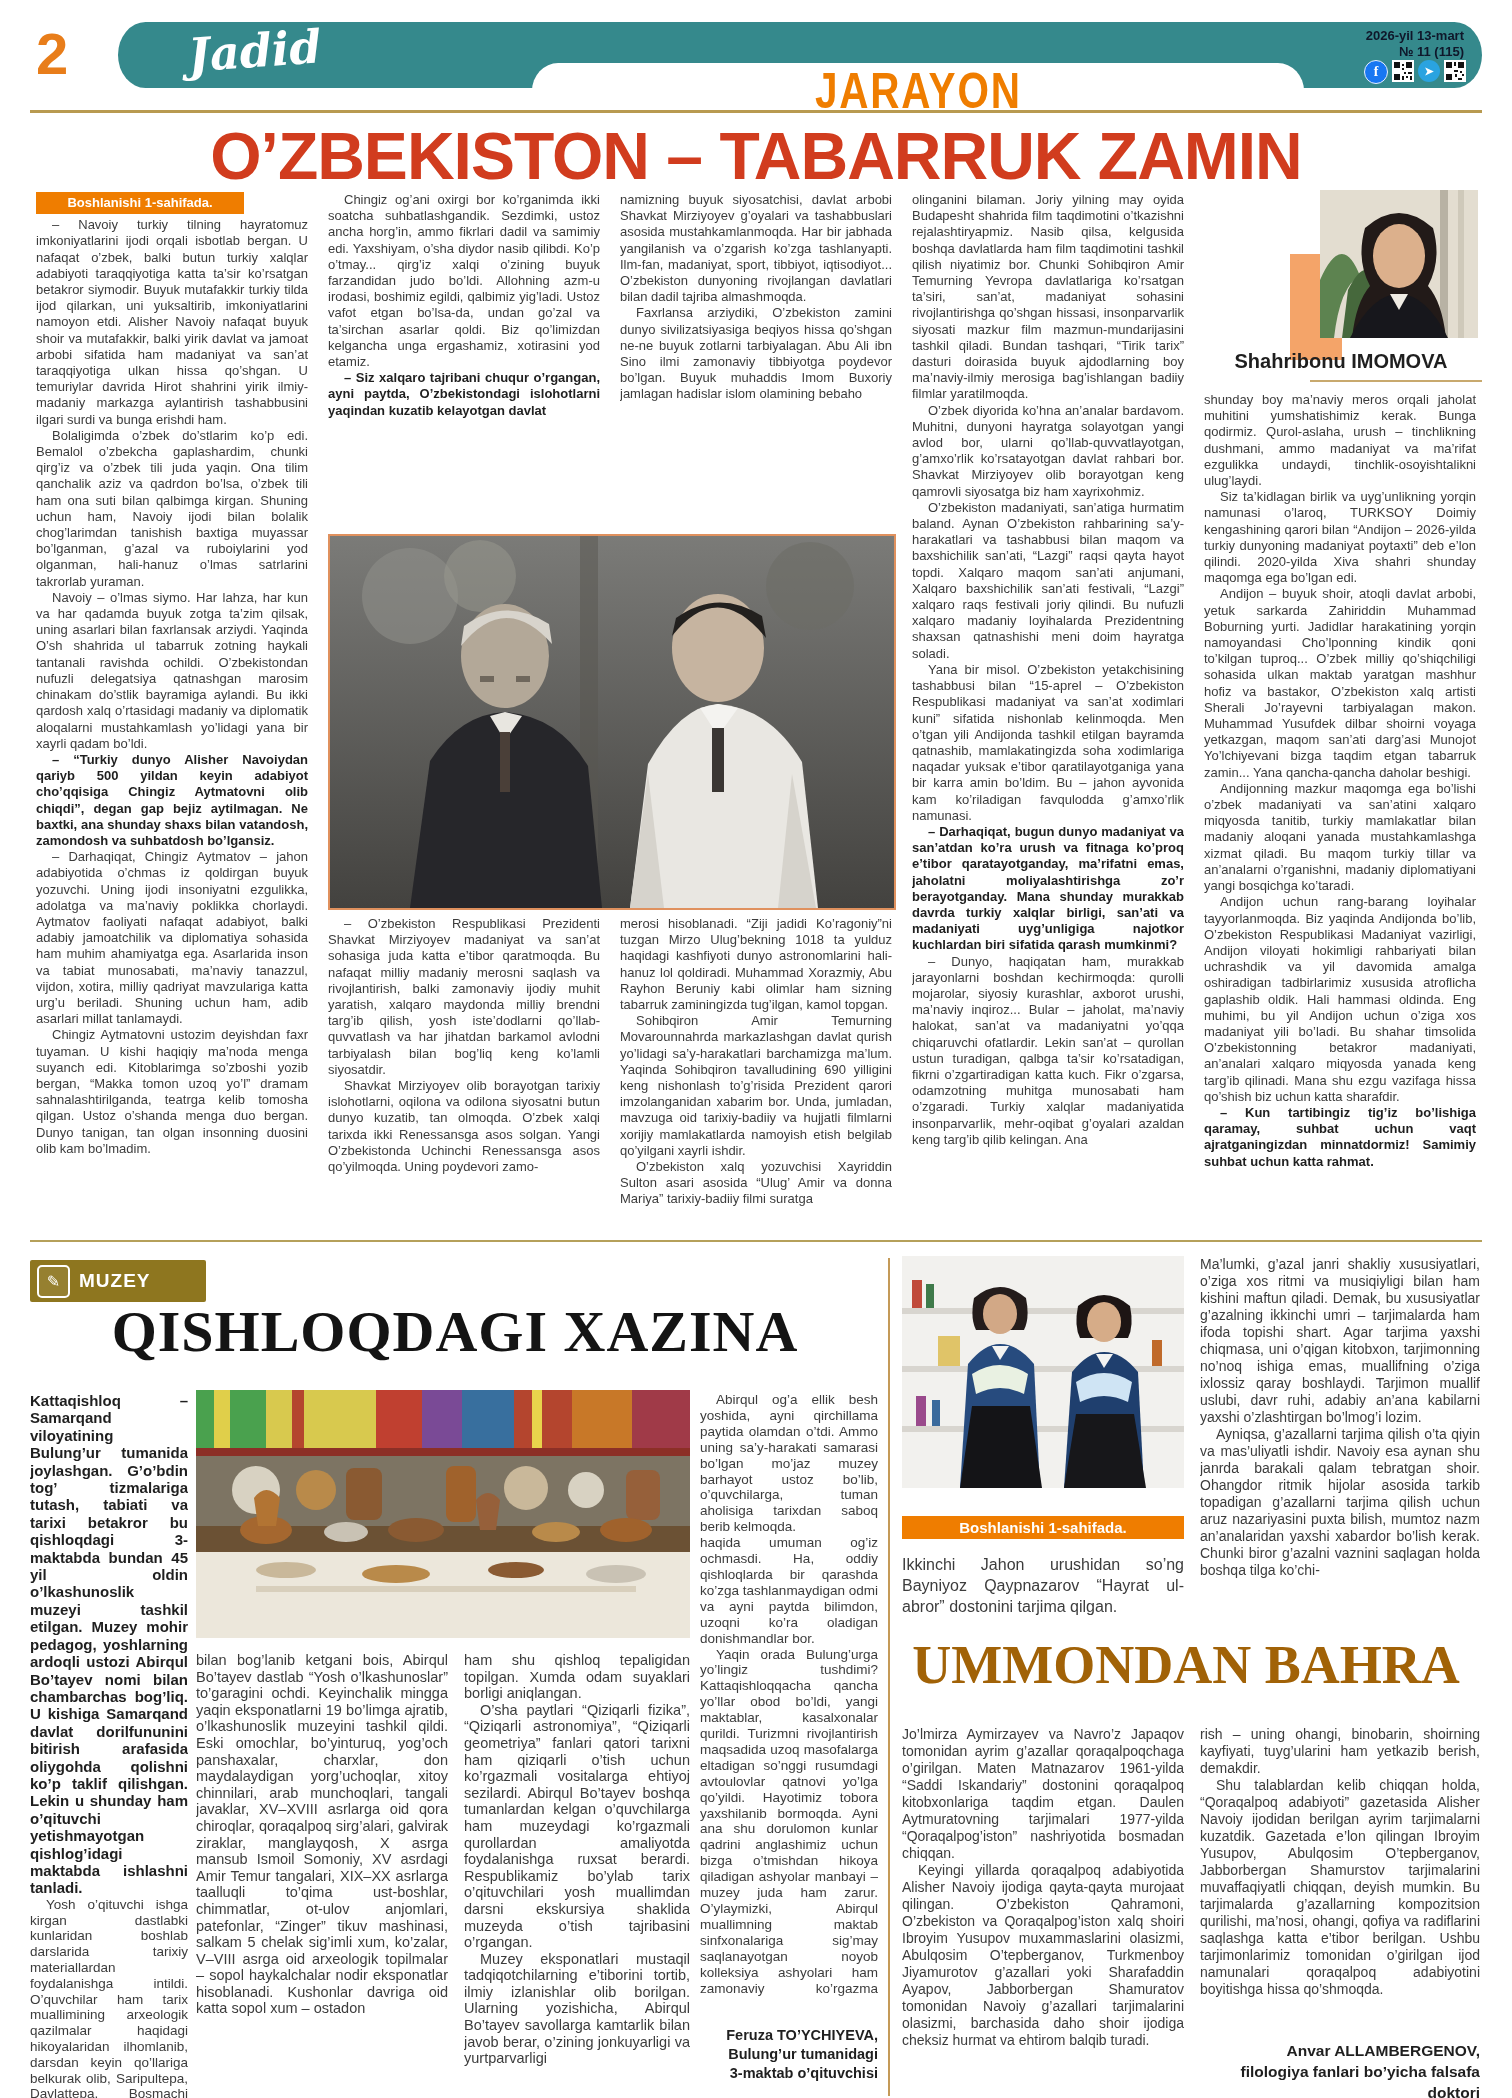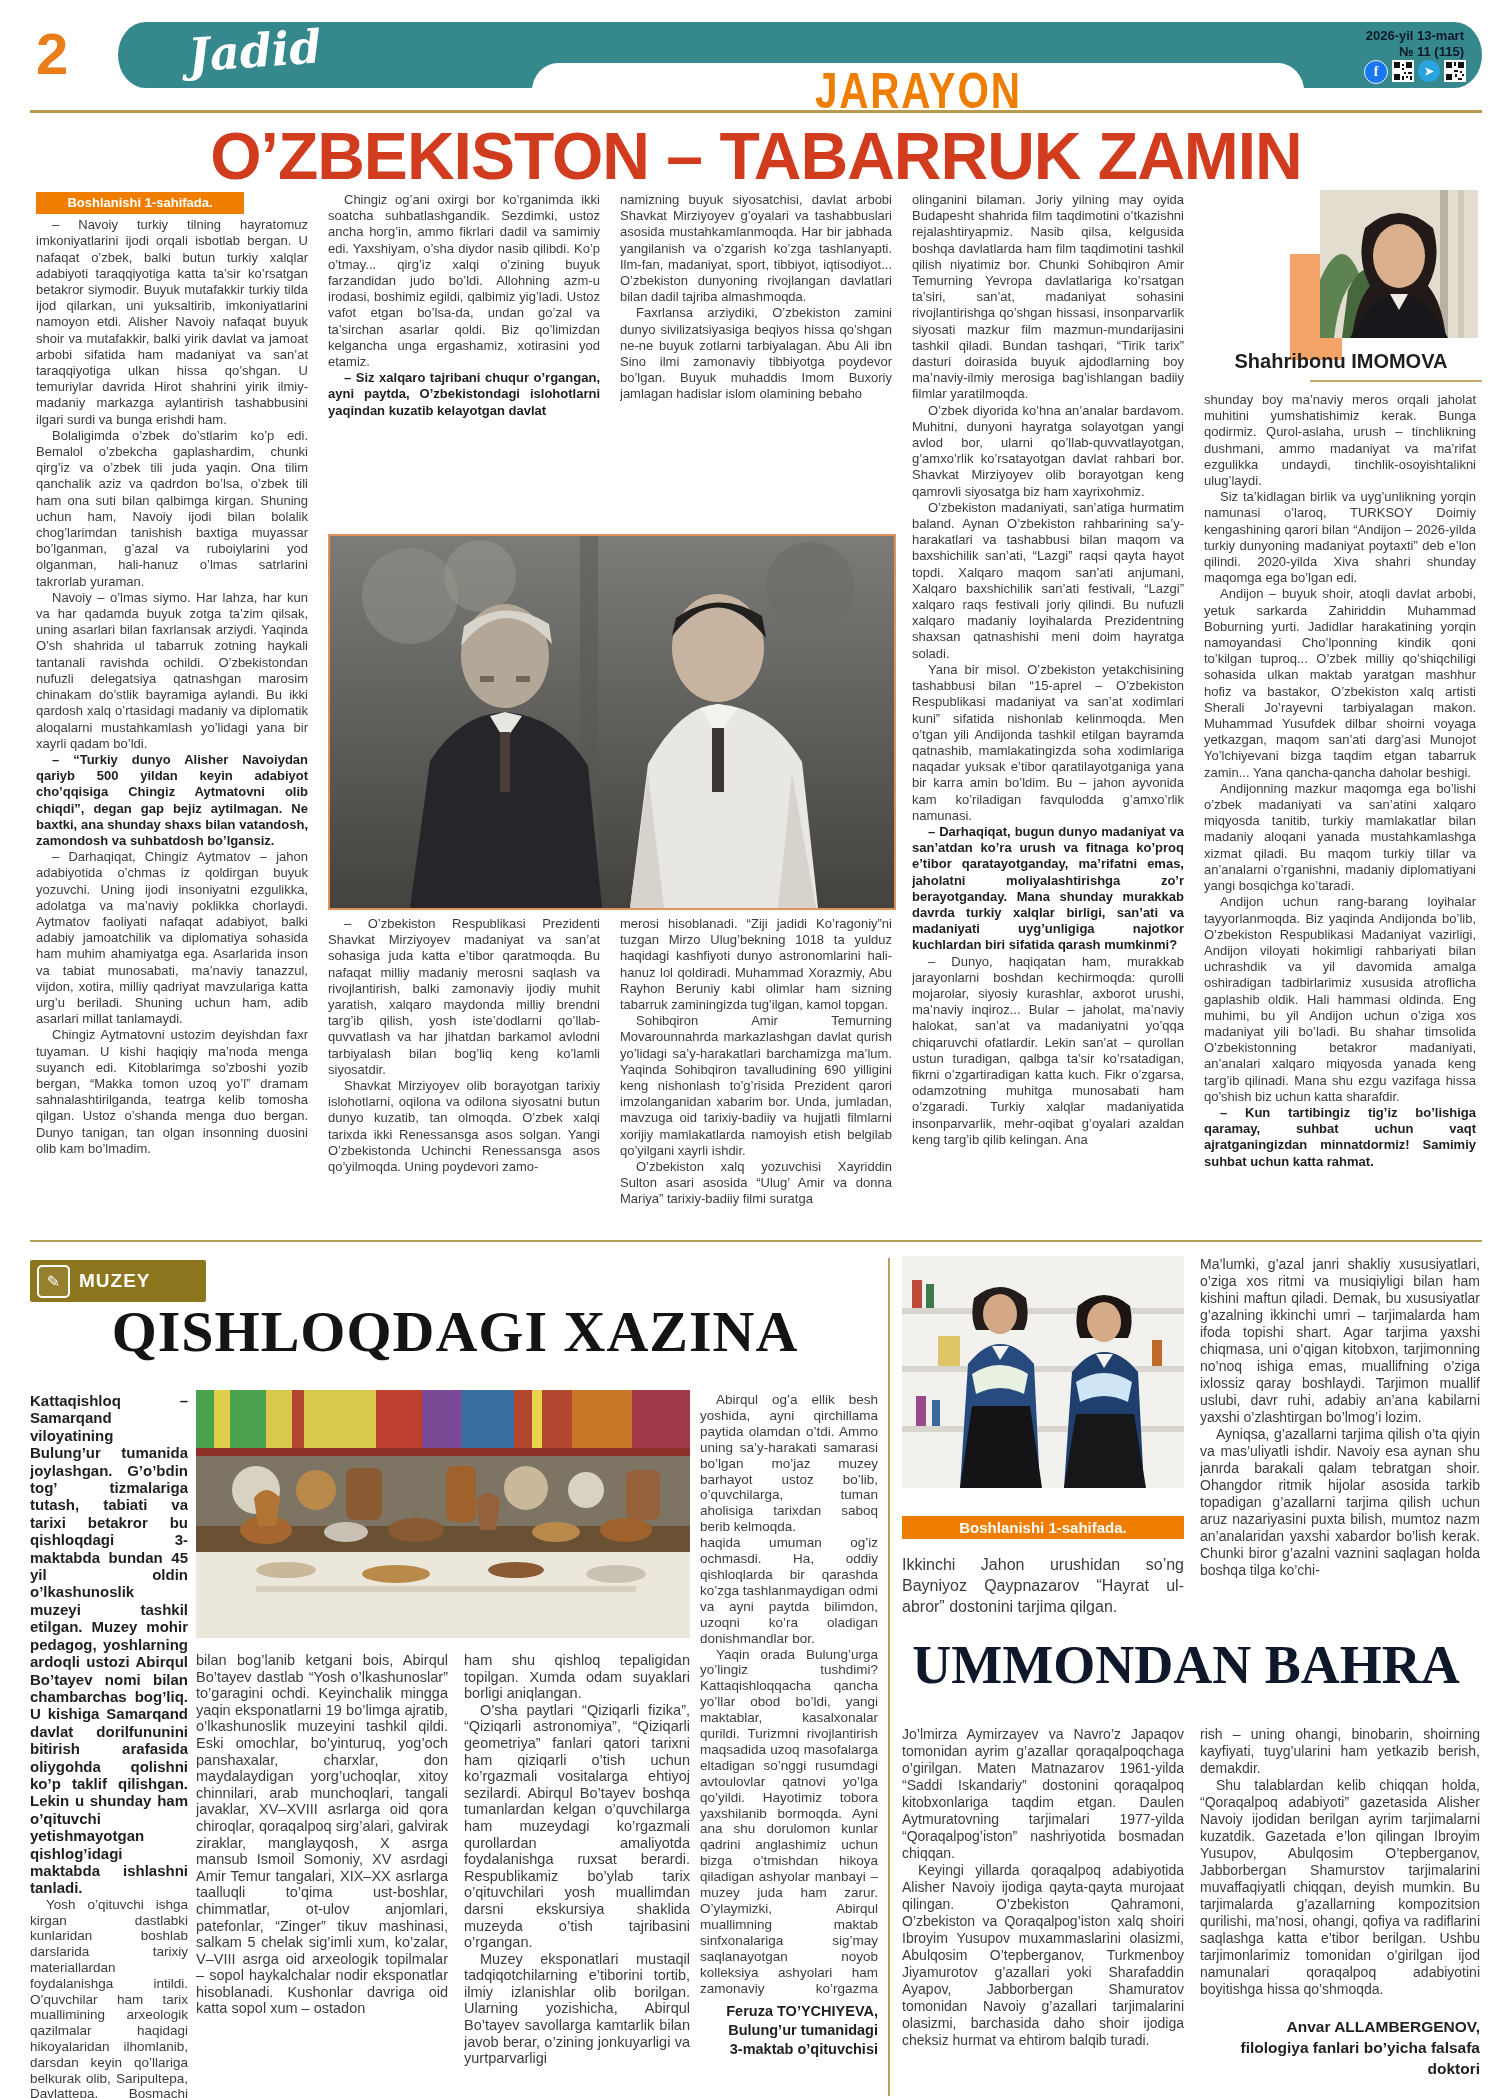--- a/index.html
+++ b/index.html
@@ -40,28 +40,28 @@
   .portrait-rule{position:absolute;left:1310px;top:380px;width:172px;height:2px;background:#c8a96e;}
   
   .section-rule{position:absolute;left:30px;top:1240px;width:1452px;height:2px;background:#b5a05a;}
   .muzey-kicker{position:absolute;left:30px;top:1260px;width:176px;height:42px;background:#8e761f;border-radius:2px;
                 display:flex;align-items:center;gap:9px;padding-left:7px;box-sizing:border-box;}
   .pencil-box{width:29px;height:29px;border:2px solid #ffffff;border-radius:5px;display:flex;
               align-items:center;justify-content:center;color:#fff;font-size:16px;background:rgba(255,255,255,.08);}
   .muzey-kicker .label{color:#ffffff;font-weight:bold;font-size:19px;letter-spacing:1px;}
   .serif-head{position:absolute;font-family:"Liberation Serif",serif;font-weight:bold;text-align:center;}
   .mz-head{left:30px;top:1298px;width:850px;font-size:58px;color:#141414;letter-spacing:1px;}
-  .um-head{left:890px;top:1634px;width:592px;font-size:54px;color:#0f172a;}
+  .um-head{left:890px;top:1634px;width:592px;font-size:54px;color:#a16207;}
   .mz-c1{font-size:13.5px;line-height:15.8px;}
   .mz-c1 .para.b{font-size:15px;line-height:17.4px;}
   .mz-wide{font-size:14.5px;line-height:16.6px;}
   .mz-c4{font-size:13.5px;line-height:15.9px;}
   .um-intro{font-size:16px;line-height:21px;}
   .um-col{font-size:14px;line-height:17px;}
-  .byline{position:absolute;font-weight:bold;color:#1f1f1f;text-align:right;font-size:14.5px;line-height:19px;}
+  .byline{position:absolute;font-weight:bold;color:#1f1f1f;text-align:right;font-size:14.5px;line-height:19px;margin-top:24px;}
   .byline .line{white-space:nowrap;}
   .vert-rule{position:absolute;left:888px;top:1258px;width:2px;height:838px;background:#c49a58;}
 </style>
 </head>
 <body>
 
 <div class="page">
 
   <div class="page-num">2</div>
   <div class="banner">

